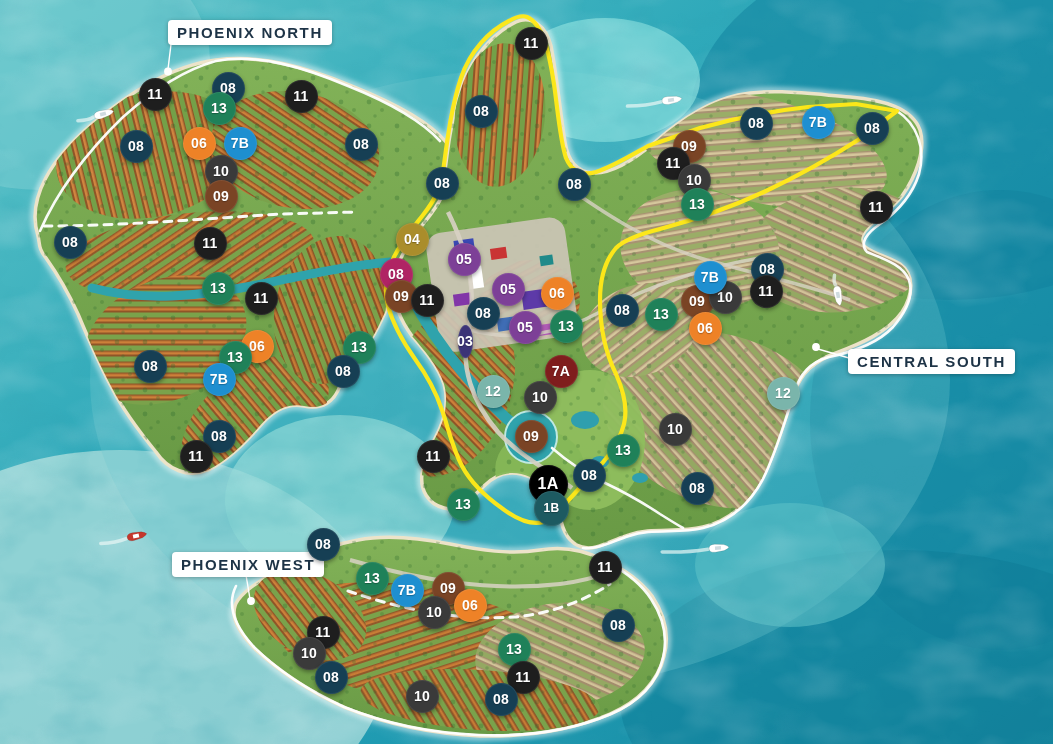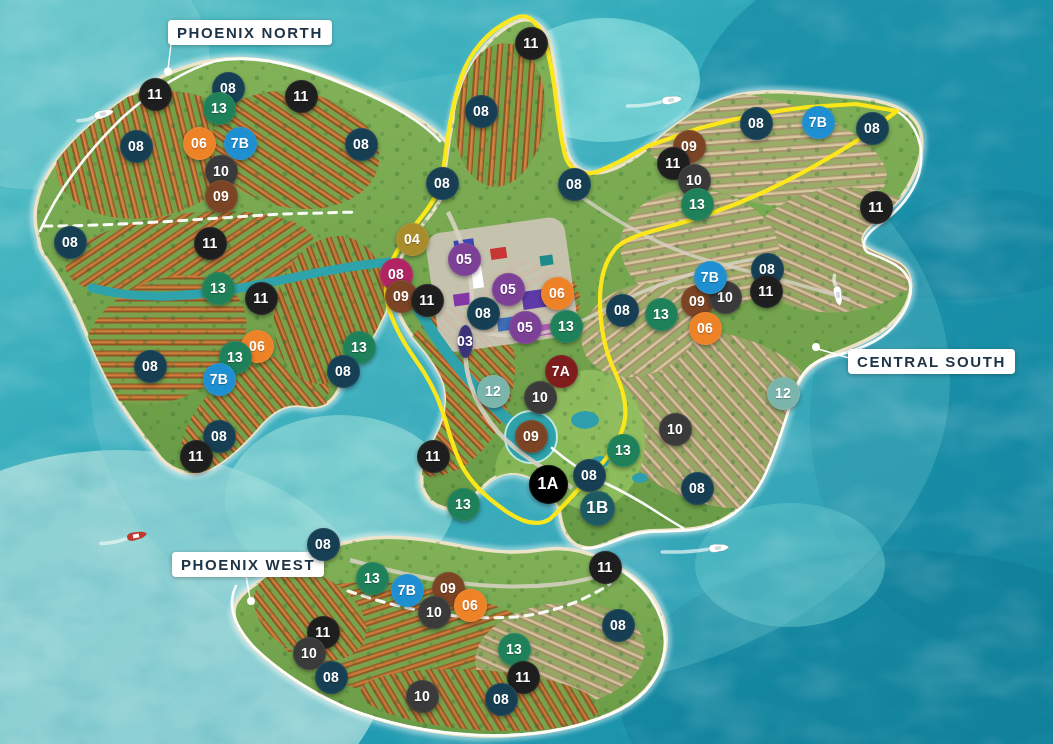--- a/index.html
+++ b/index.html
@@ -294,21 +294,21 @@
       <div class="marker" style="left: 549.5px; top: 309.5px; width: 33px; height: 33px; background: rgb(31, 129, 89); font-size: 14px;">13</div>
       <div class="marker" style="left: 457.5px; top: 324.5px; width: 15px; height: 33px; background: rgb(59, 51, 119); font-size: 14px;">03</div>
       <div class="marker" style="left: 544.5px; top: 354.5px; width: 33px; height: 33px; background: #7f1d1d; font-size: 14px;">7A</div>
       <div class="marker" style="left: 476.5px; top: 374.5px; width: 33px; height: 33px; background: rgb(122, 181, 171); font-size: 14px;">12</div>
       <div class="marker" style="left: 523.5px; top: 380.5px; width: 33px; height: 33px; background: rgb(58, 58, 58); font-size: 14px;">10</div>
       <div class="marker" style="left: 514.5px; top: 419.5px; width: 33px; height: 33px; background: rgb(122, 68, 37); font-size: 14px;">09</div>
       <div class="marker" style="left: 416.5px; top: 439.5px; width: 33px; height: 33px; background: rgb(30, 30, 30); font-size: 14px;">11</div>
       <div class="marker" style="left: 446.5px; top: 487.5px; width: 33px; height: 33px; background: rgb(31, 129, 89); font-size: 14px;">13</div>
       <div class="marker" style="left: 528.5px; top: 464.5px; width: 39px; height: 39px; background: #000000; font-size: 16px;">1A</div>
       <div class="marker" style="left: 572.5px; top: 458.5px; width: 33px; height: 33px; background: rgb(22, 63, 84); font-size: 14px;">08</div>
-      <div class="marker" style="left: 580px; top: 490.5px; width: 35px; height: 35px; background: rgb(29, 90, 97); font-size: 17px;">1B</div>
+      <div class="marker" style="left: 534px; top: 490.5px; width: 35px; height: 35px; background: rgb(29, 90, 97); font-size: 12px;">1B</div>
       <div class="marker" style="left: 672.5px; top: 129.5px; width: 33px; height: 33px; background: rgb(122, 68, 37); font-size: 14px;">09</div>
       <div class="marker" style="left: 656.5px; top: 146.5px; width: 33px; height: 33px; background: rgb(30, 30, 30); font-size: 14px;">11</div>
       <div class="marker" style="left: 677.5px; top: 163.5px; width: 33px; height: 33px; background: rgb(58, 58, 58); font-size: 14px;">10</div>
       <div class="marker" style="left: 680.5px; top: 187.5px; width: 33px; height: 33px; background: rgb(31, 129, 89); font-size: 14px;">13</div>
       <div class="marker" style="left: 739.5px; top: 106.5px; width: 33px; height: 33px; background: rgb(22, 63, 84); font-size: 14px;">08</div>
       <div class="marker" style="left: 801.5px; top: 105.5px; width: 33px; height: 33px; background: rgb(30, 143, 208); font-size: 14px;">7B</div>
       <div class="marker" style="left: 855.5px; top: 111.5px; width: 33px; height: 33px; background: rgb(22, 63, 84); font-size: 14px;">08</div>
       <div class="marker" style="left: 859.5px; top: 190.5px; width: 33px; height: 33px; background: rgb(30, 30, 30); font-size: 14px;">11</div>
       <div class="marker" style="left: 605.5px; top: 293.5px; width: 33px; height: 33px; background: rgb(22, 63, 84); font-size: 14px;">08</div>
       <div class="marker" style="left: 644.5px; top: 297.5px; width: 33px; height: 33px; background: rgb(31, 129, 89); font-size: 14px;">13</div>

